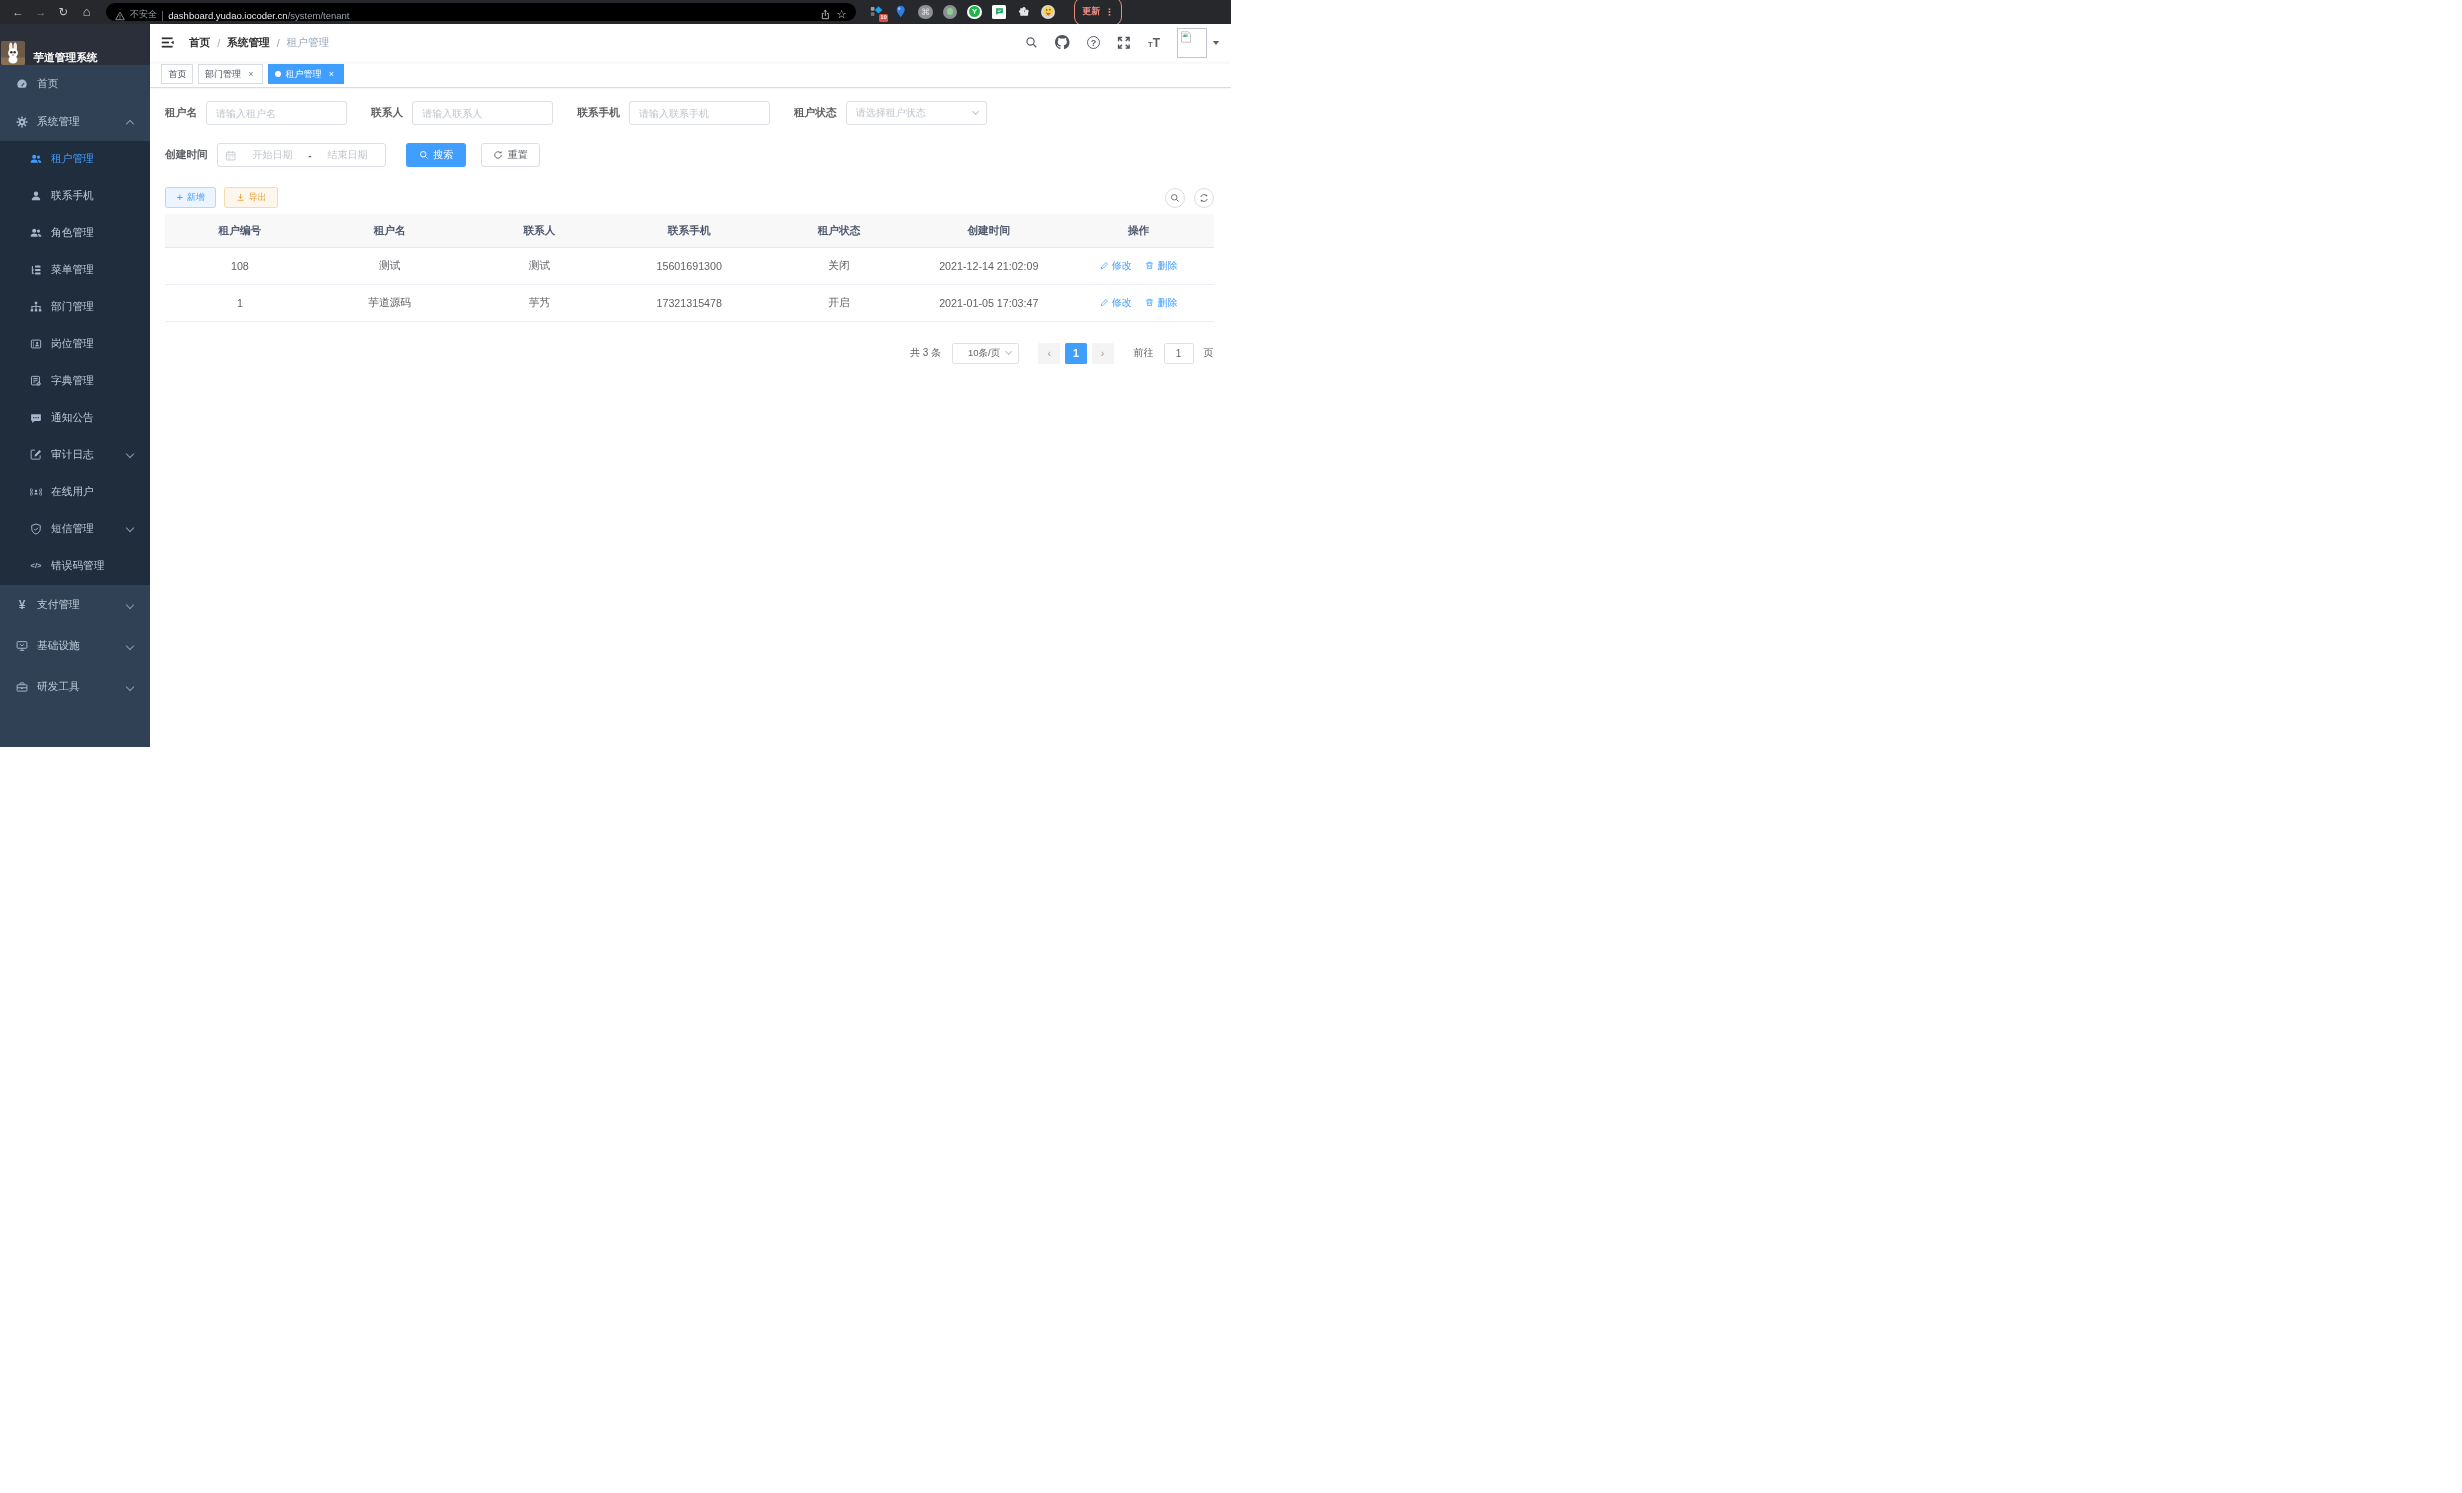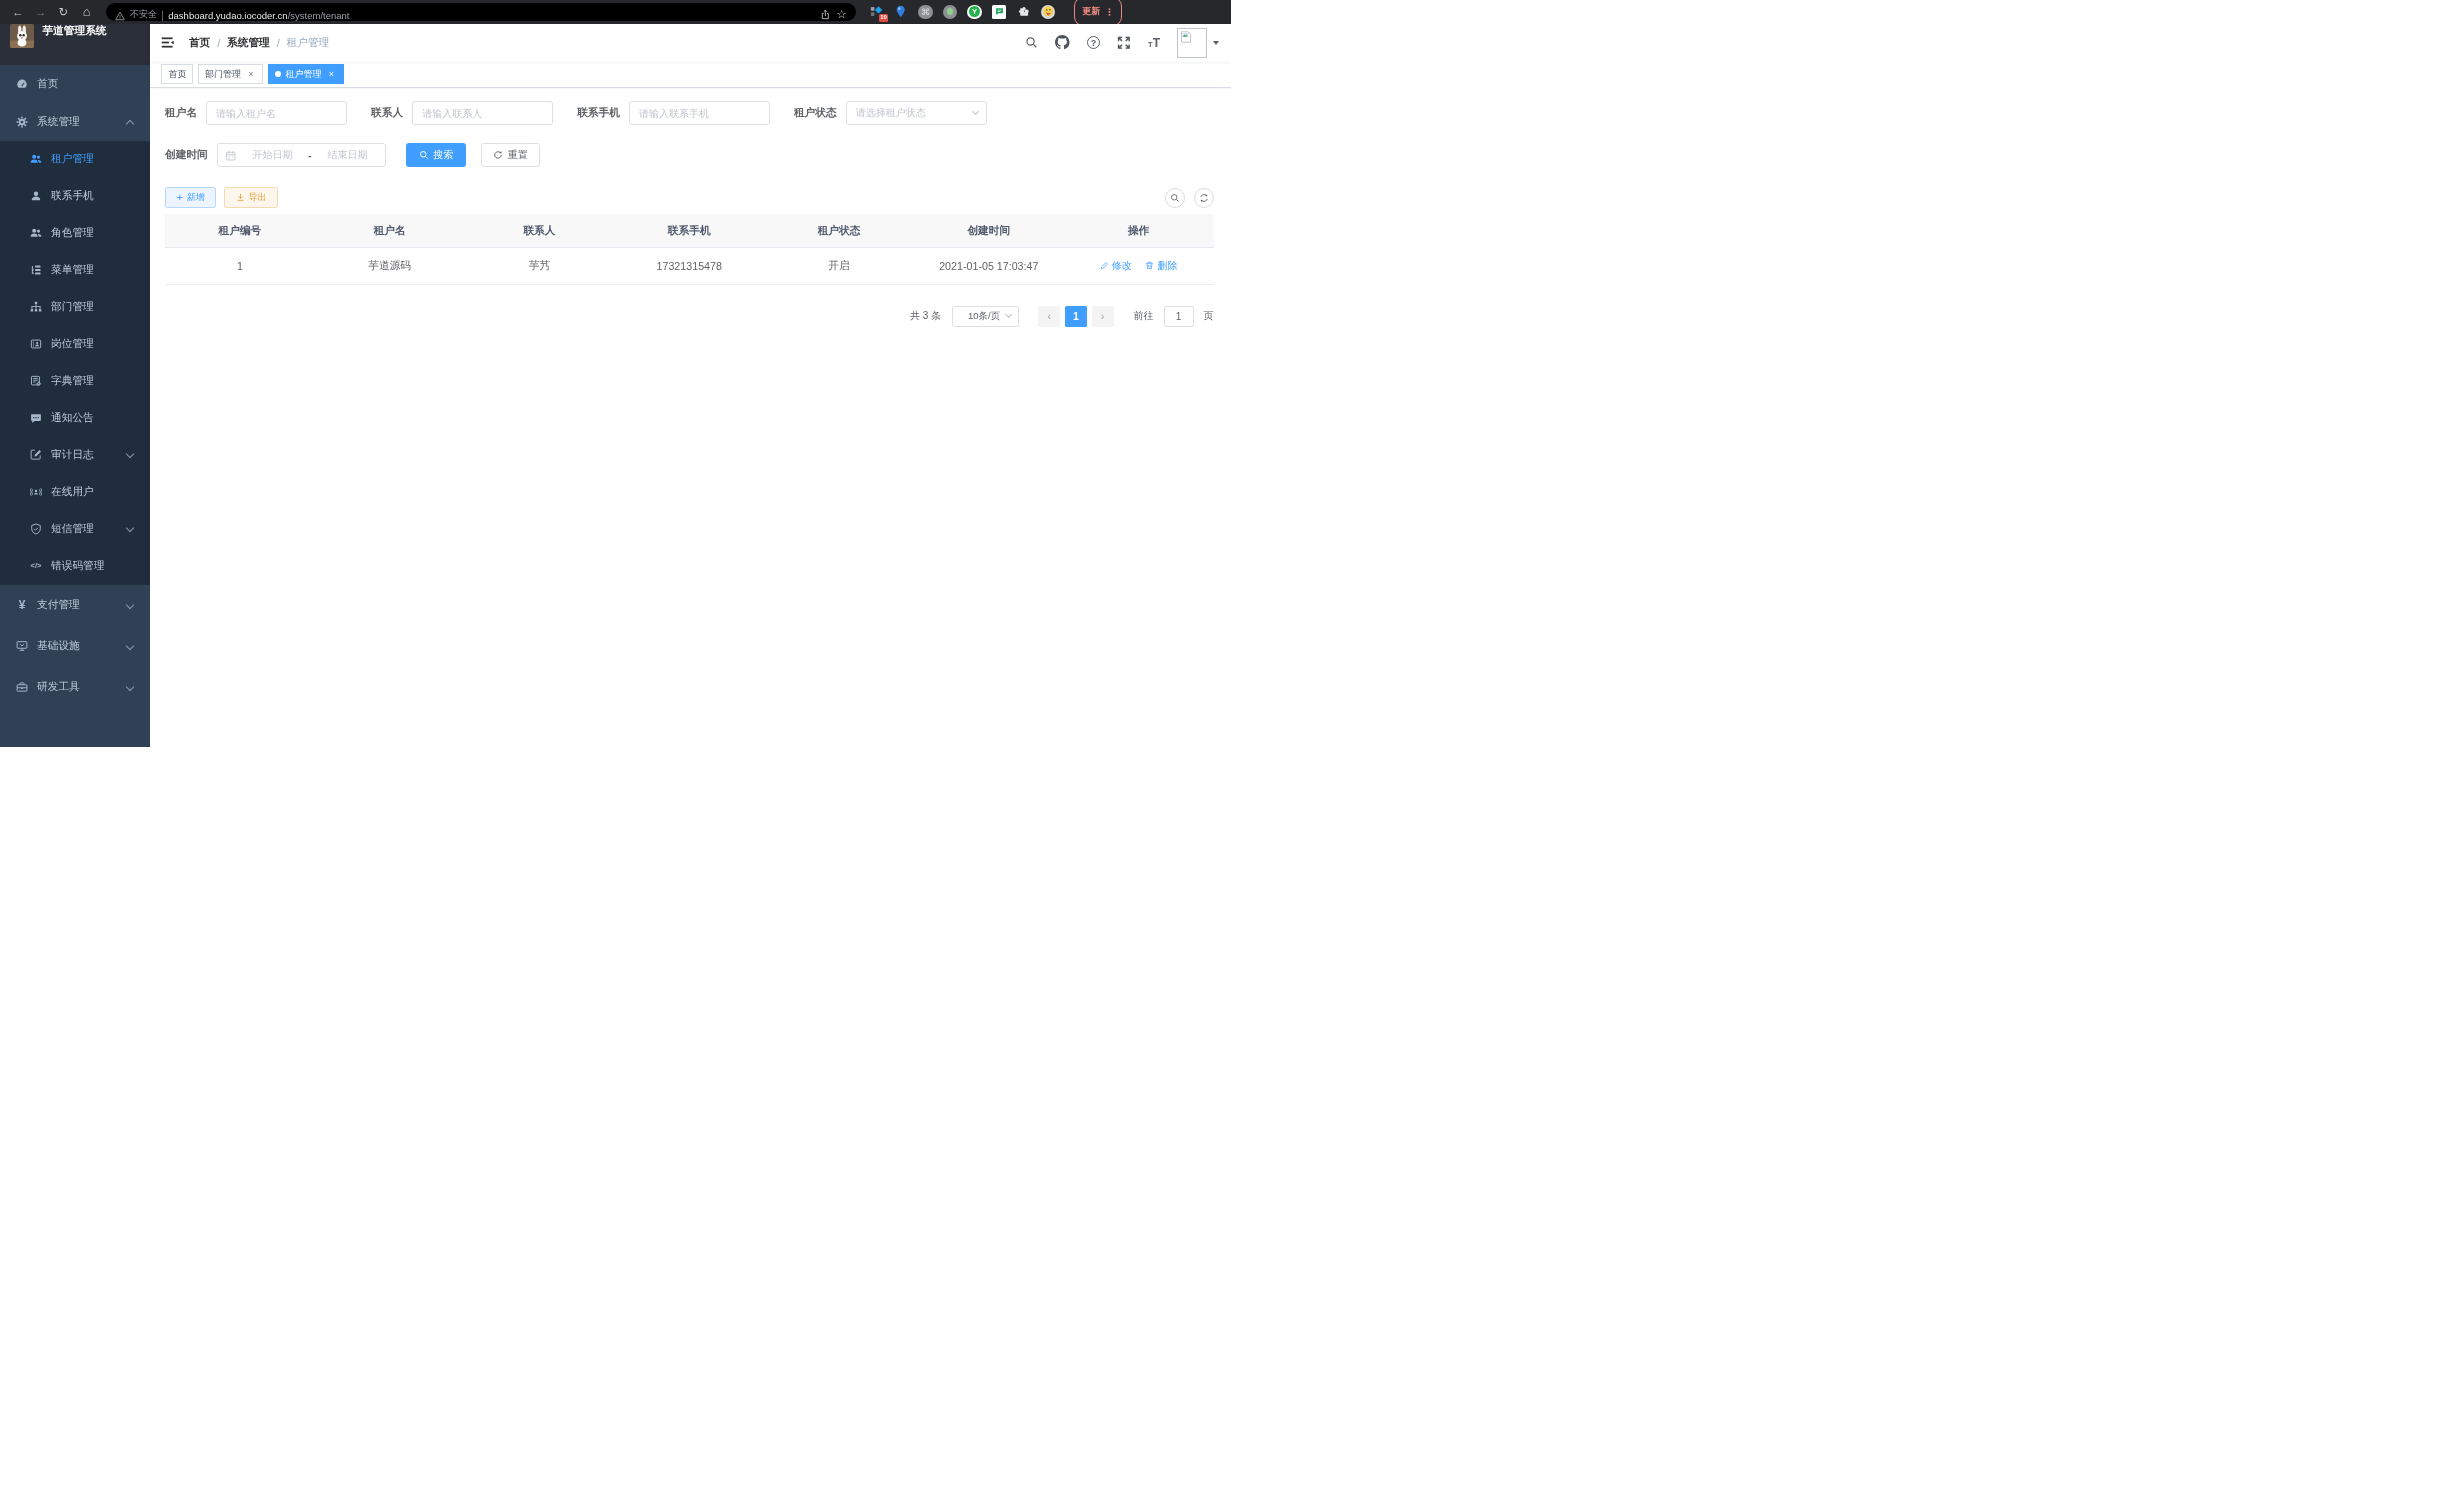--- a/index.html
+++ b/index.html
@@ -22,21 +22,21 @@
   .ext{width:14.5px;height:14.5px;position:relative;display:flex;align-items:center;justify-content:center;cursor:pointer}
   .ext-badge{position:absolute;right:-4.6px;bottom:-3px;background:#e04a3f;color:#fff;font-size:6px;
     padding:0 1.5px;border-radius:1.5px;line-height:7.6px;font-weight:700}
   .circle-ext{width:14.5px;height:14.5px;border-radius:50%;display:flex;align-items:center;justify-content:center}
   .update-chip{margin-left:9px;height:29px;border:1.5px solid #e9897e;border-radius:9px;color:#f28b82;
     display:flex;align-items:center;gap:4.6px;padding:0 6.9px;font-size:9px;font-weight:700;cursor:pointer}
 
   
   .app{display:flex;height:723px}
   .sidebar{width:150px;background:#304156;flex-shrink:0;overflow:hidden}
-  .logo-row{height:41px;background:#2b2f3a;display:flex;align-items:flex-start;padding-left:10px;gap:8.4px;cursor:pointer}
+  .logo-row{height:41px;background:#2b2f3a;display:flex;align-items:flex-end;padding-left:1px;gap:8.4px;cursor:pointer}
   .logo-img{width:24px;height:24px;border-radius:2.3px;background:#6e5a49;overflow:hidden}
   .logo-title{color:#fff;font-size:10.7px;font-weight:700}
   .menu-item{height:38px;display:flex;align-items:center;color:#bfcbd9;font-size:10.7px;cursor:pointer;position:relative;padding-left:16px}
   .menu-item .micon{width:12px;margin-right:9px;color:#a7b6c9;display:flex;justify-content:center}
   .menu-item.sub{height:37px;background:#1f2d3d;padding-left:30px}
   .menu-item.bottom{height:41px}
   .menu-item.active{color:#409eff}
   .menu-item.active .micon{color:#409eff}
   .chev{position:absolute;right:17px;width:6px;height:6px;border-right:1.1px solid #8a99ad;border-bottom:1.1px solid #8a99ad}
   .chev.down{transform:rotate(45deg);top:14.5px}
@@ -592,20 +592,41 @@
             <th>租户名</th>
             <th>联系人</th>
             <th>联系手机</th>
             <th>租户状态</th>
             <th>创建时间</th>
             <th>操作</th>
           </tr>
         </thead>
         <tbody>
           <tr>
+            <td>108</td>
+            <td>测试</td>
+            <td>测试</td>
+            <td>15601691300</td>
+            <td>关闭</td>
+            <td>2021-12-14 21:02:09</td>
+            <td>
+              <a class="op-link">
+                  <svg width="9" height="9" viewBox="0 0 16 16" fill="none" stroke="#409eff" stroke-width="1.3">
+                    <path d="M2.8 10.6l7.9-7.9 2.6 2.6-7.9 7.9-3.2.6z"></path>
+                  </svg>
+                  <span>修改</span>
+                </a><a class="op-link">
+                  <svg width="9" height="9" viewBox="0 0 16 16" fill="none" stroke="#409eff" stroke-width="1.3">
+                    <path d="M2.2 4h11.6M5.5 4V2.4h5V4M3.7 4l.7 9.4h7.2L12.3 4M6.6 6.6v4.6M9.4 6.6v4.6"></path>
+                  </svg>
+                  <span>删除</span>
+                </a>
+            </td>
+          </tr>
+          <tr>
             <td>1</td>
             <td>芋道源码</td>
             <td>芋艿</td>
             <td>17321315478</td>
             <td>开启</td>
             <td>2021-01-05 17:03:47</td>
             <td>
               <a class="op-link">
                   <svg width="9" height="9" viewBox="0 0 16 16" fill="none" stroke="#409eff" stroke-width="1.3">
                     <path d="M2.8 10.6l7.9-7.9 2.6 2.6-7.9 7.9-3.2.6z"></path>

